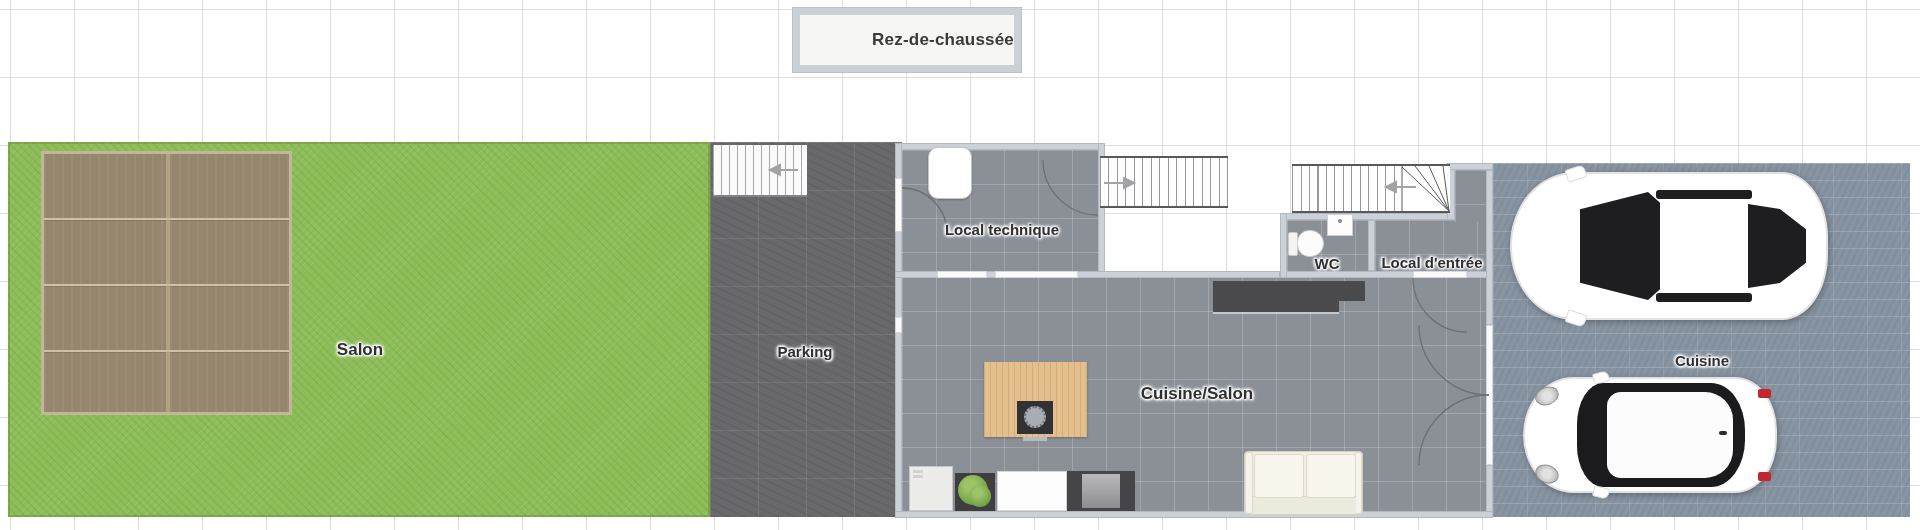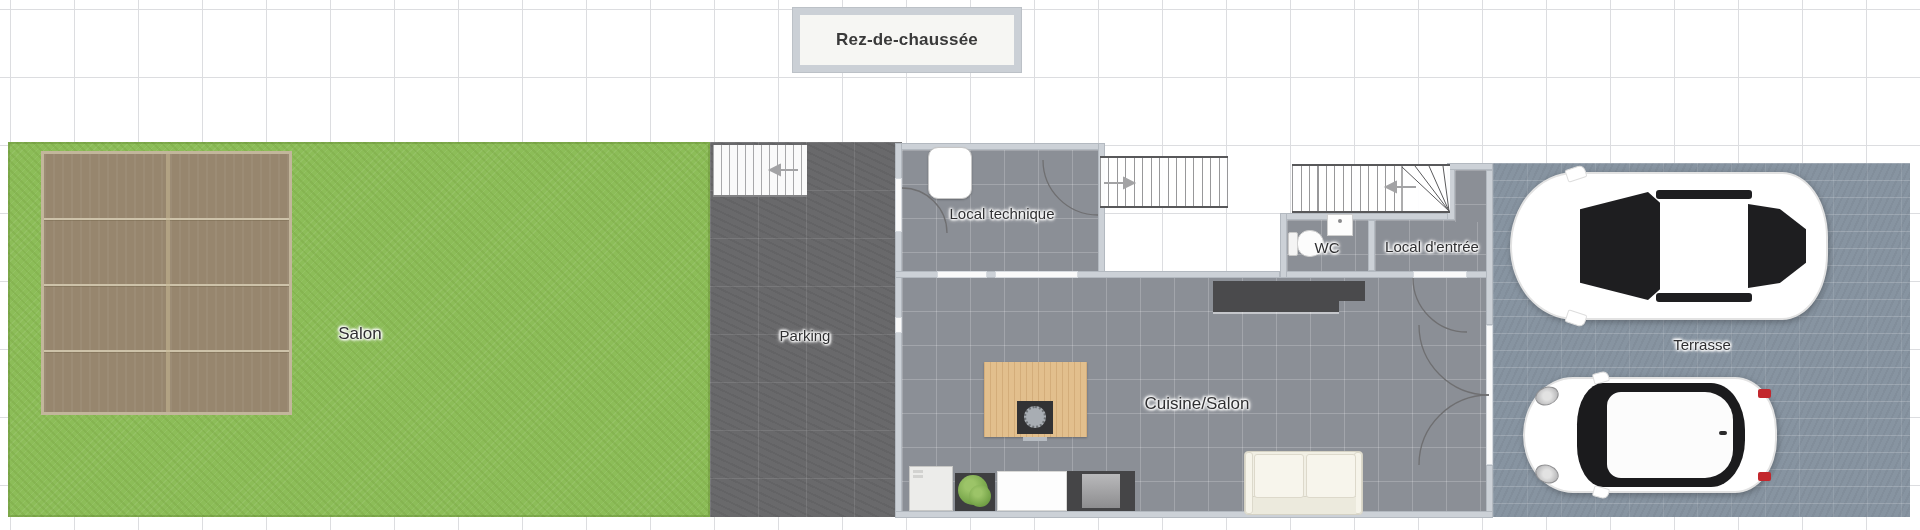--- a/index.html
+++ b/index.html
@@ -11,29 +11,30 @@
     background-image:
       repeating-linear-gradient(to right,#dcdde0 0 1px,transparent 1px 64px),
       repeating-linear-gradient(to bottom,#dcdde0 0 1px,transparent 1px 68px);
     background-position:10px 9px;
   }
   .abs{position:absolute;}
   
   .title-box{
     left:793px;top:8px;width:228px;height:64px;
     border:7px solid #cbd0d6;outline:1px solid #bcc1c7;background:#f6f6f3;
-    display:flex;align-items:center;justify-content:center;
+    display:flex;align-items:center;justify-content:flex-end;
     font-size:17px;font-weight:700;color:#3a3a3a;letter-spacing:.2px;
   }
   
   .plan-label{
     position:absolute;transform:translate(-50%,-50%);
-    font-weight:400;color:var(--label-text,#2f2f31);white-space:nowrap;
+    font-weight:700;color:var(--label-text,#2f2f31);white-space:nowrap;
     text-shadow:0 0 3px #fff,0 0 3px #fff,0 0 4px #fff,0 0 5px #fff,1px 1px 2px #fff,-1px -1px 2px #fff;
     font-size:15px;
+    margin-top:16px;
   }
   .plan-label.big{font-size:17px;}
   
   .garden{
     left:8px;top:142px;width:702px;height:375px;
     background-color:var(--grass,#8cbd58);
     background-image:
       repeating-linear-gradient(45deg,rgba(110,150,55,.22) 0 2px,transparent 2px 6px),
       repeating-linear-gradient(-45deg,rgba(255,255,255,.07) 0 1px,transparent 1px 5px);
     box-shadow:inset 0 0 0 2px rgba(95,130,45,.35);
@@ -261,16 +262,16 @@
       <line x1="798" y1="170" x2="780" y2="170"></line>
         <polygon points="780,165 770,170 780,175"></polygon>
     </g>
   </svg>
 
   <div class="plan-label big" style="left:360px;top:334px;">Salon</div>
   <div class="plan-label" style="left:805px;top:335px;">Parking</div>
   <div class="plan-label" style="left:1002px;top:213px;">Local technique</div>
   <div class="plan-label" style="left:1327px;top:247px;">WC</div>
   <div class="plan-label" style="left:1432px;top:246px;">Local d'entrée</div>
-  <div class="plan-label big" style="left:1197px;top:404px;">Cuisine/Salon</div>
-  <div class="plan-label" style="left:1702px;top:344px;">Terrasse</div>
+  <div class="plan-label big" style="left:1197px;top:378px;">Cuisine/Salon</div>
+  <div class="plan-label" style="left:1702px;top:344px;">Cuisine</div>
 
 </div>
 
 </body></html>

